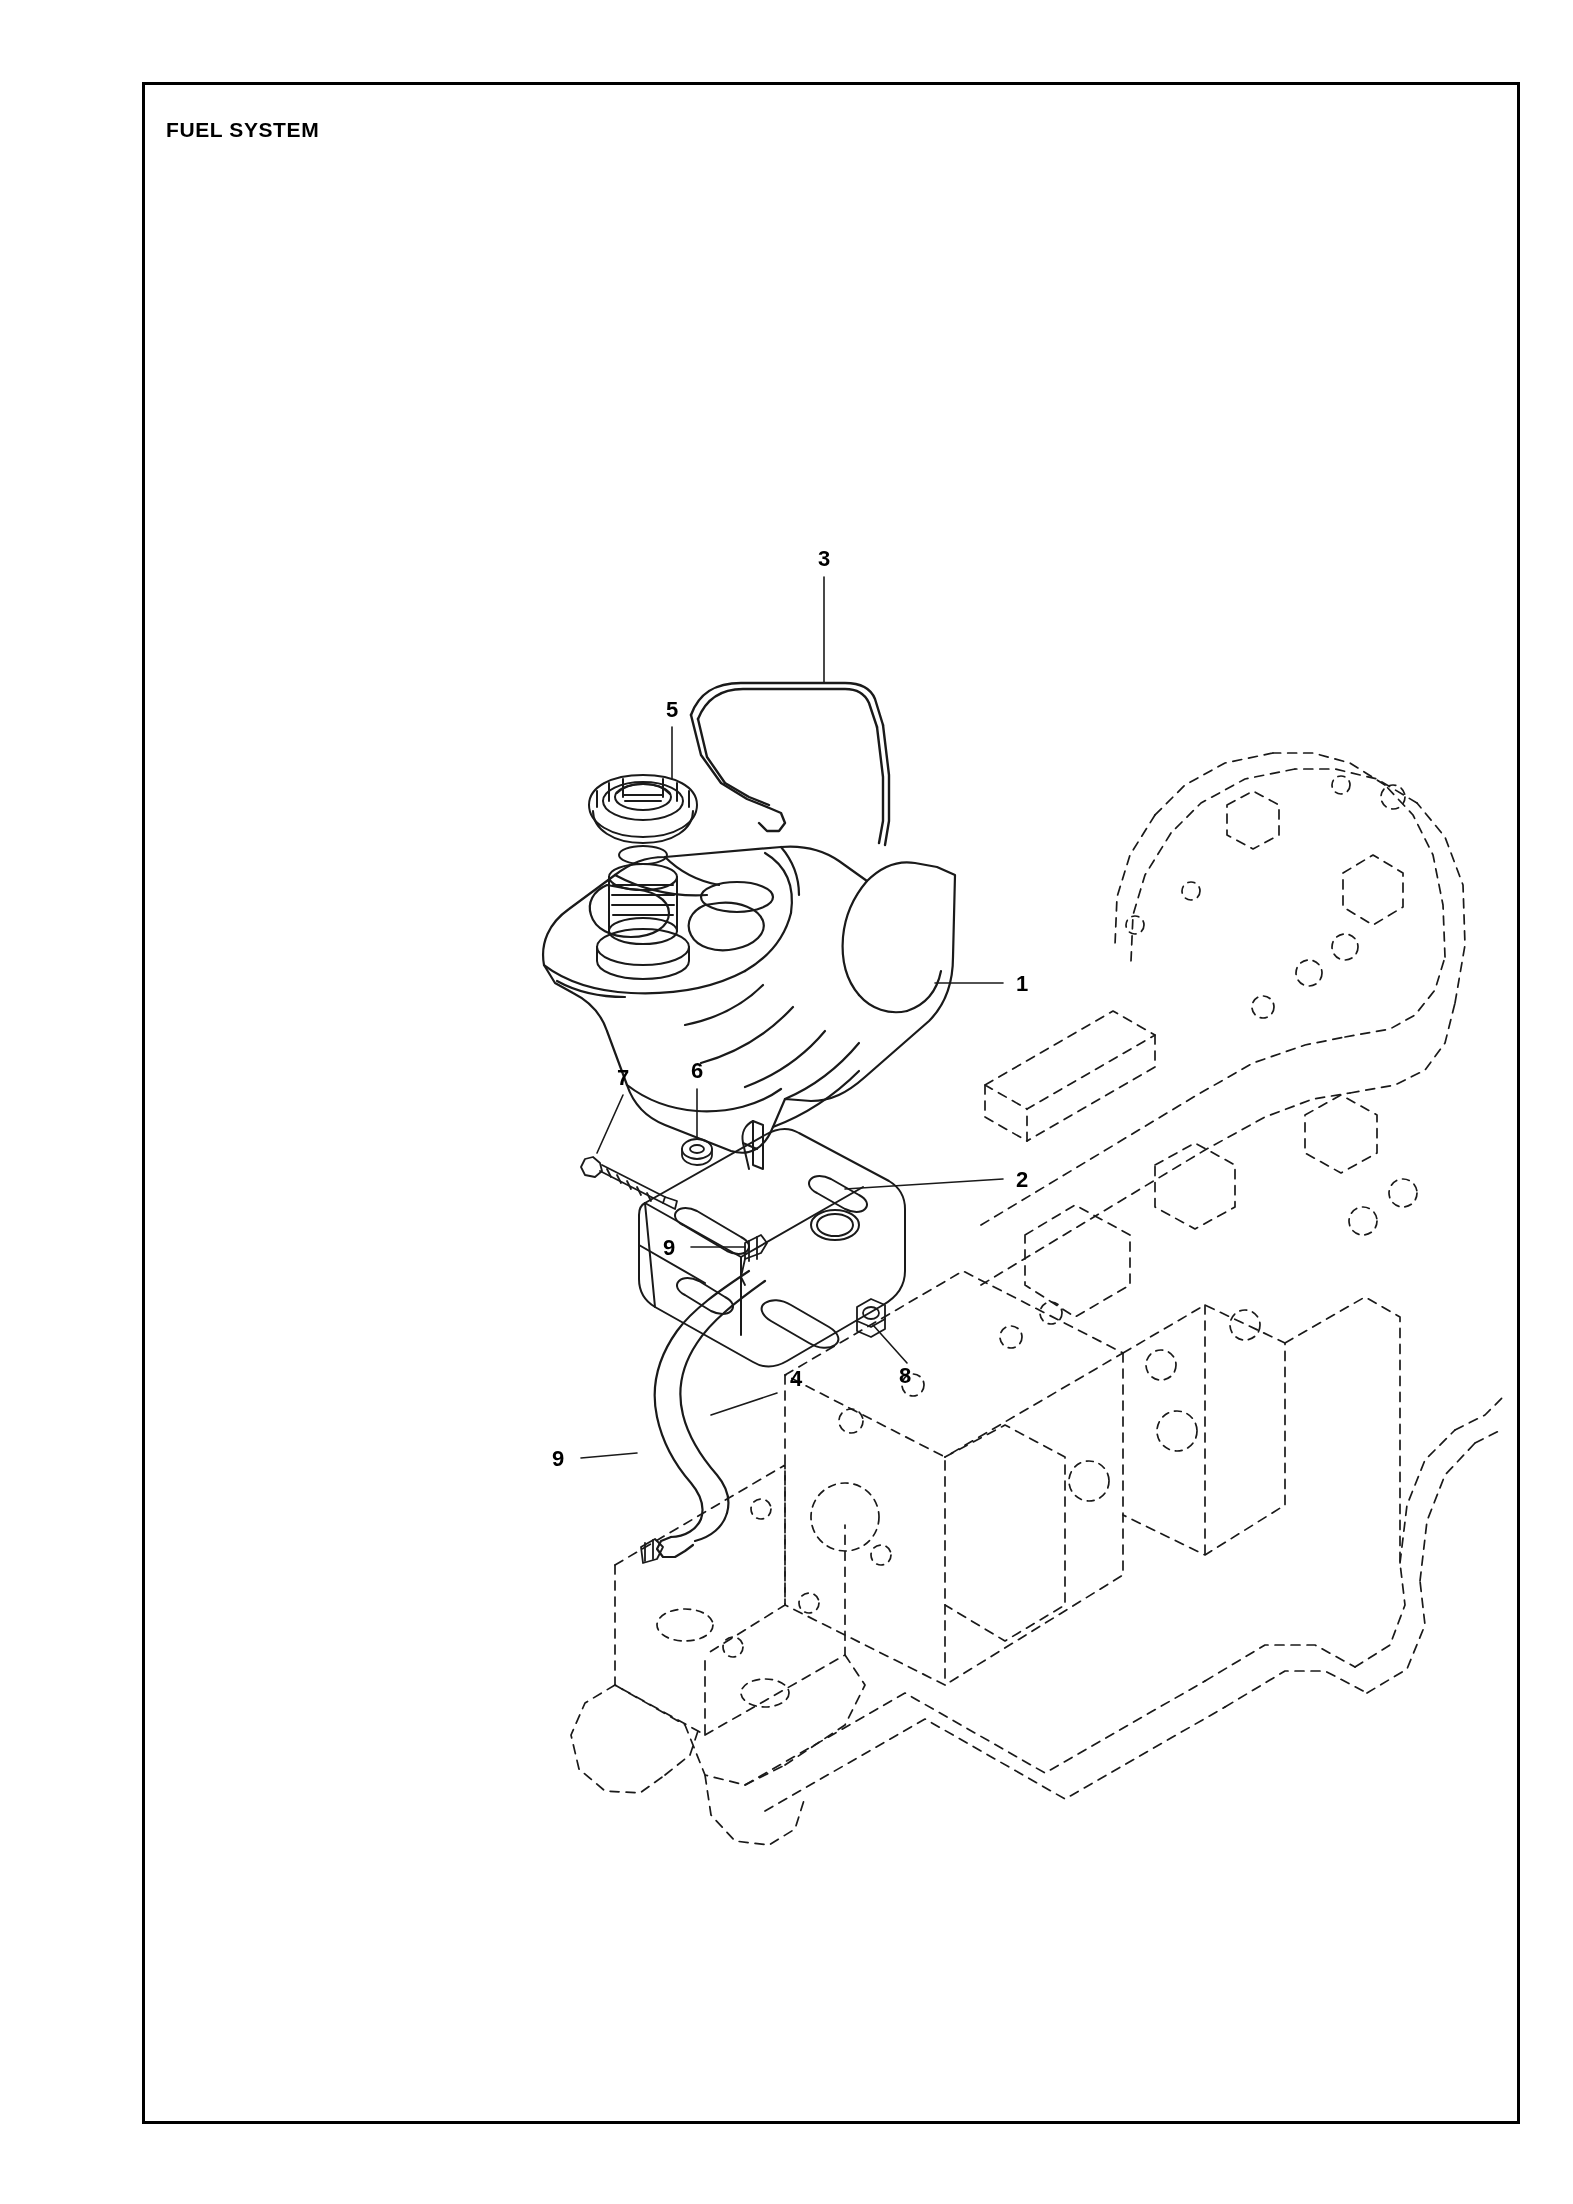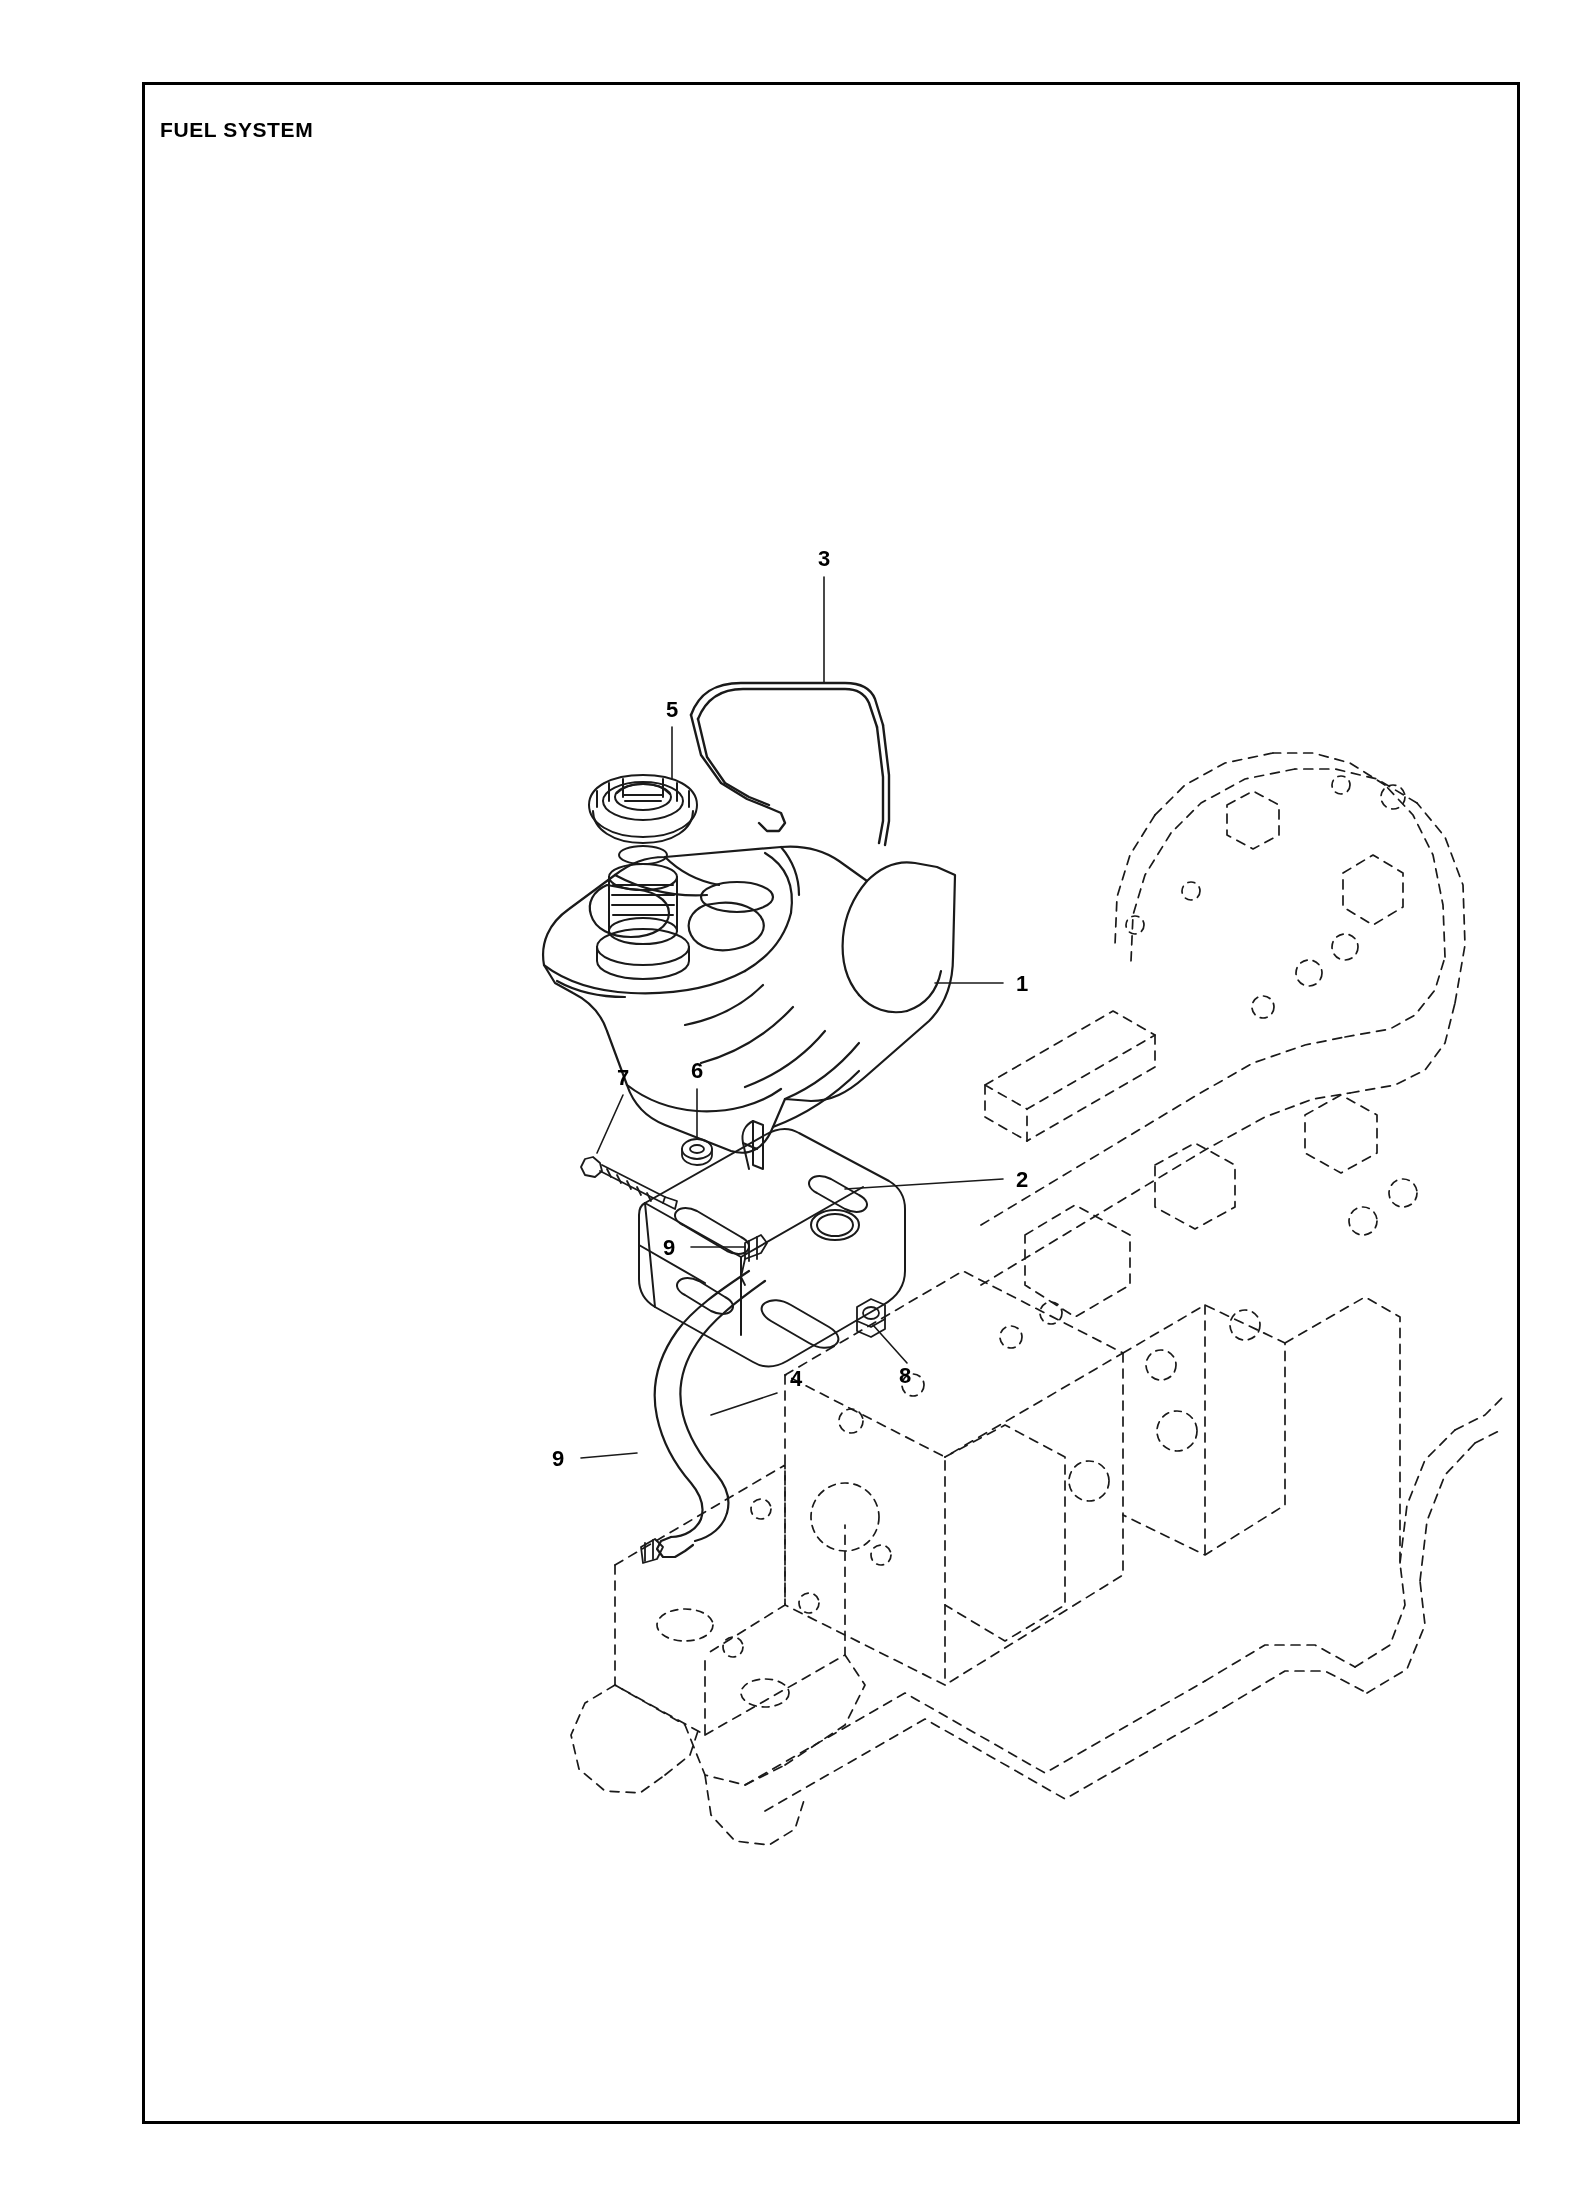--- a/index.html
+++ b/index.html
@@ -24,21 +24,21 @@
     left: 142px;
     top: 82px;
     width: 1378px;
     height: 2042px;
     border: 3px solid #000000;
     box-sizing: border-box;
     background: #ffffff;
   }
   #page-title {
     position: absolute;
-    left: 160px;
+    left: 166px;
     top: 118px;
     font-size: 21px;
     font-weight: bold;
     letter-spacing: 0.6px;
     color: #000000;
     white-space: nowrap;
   }
   #diagram-area {
     position: absolute;
     left: 145px;

